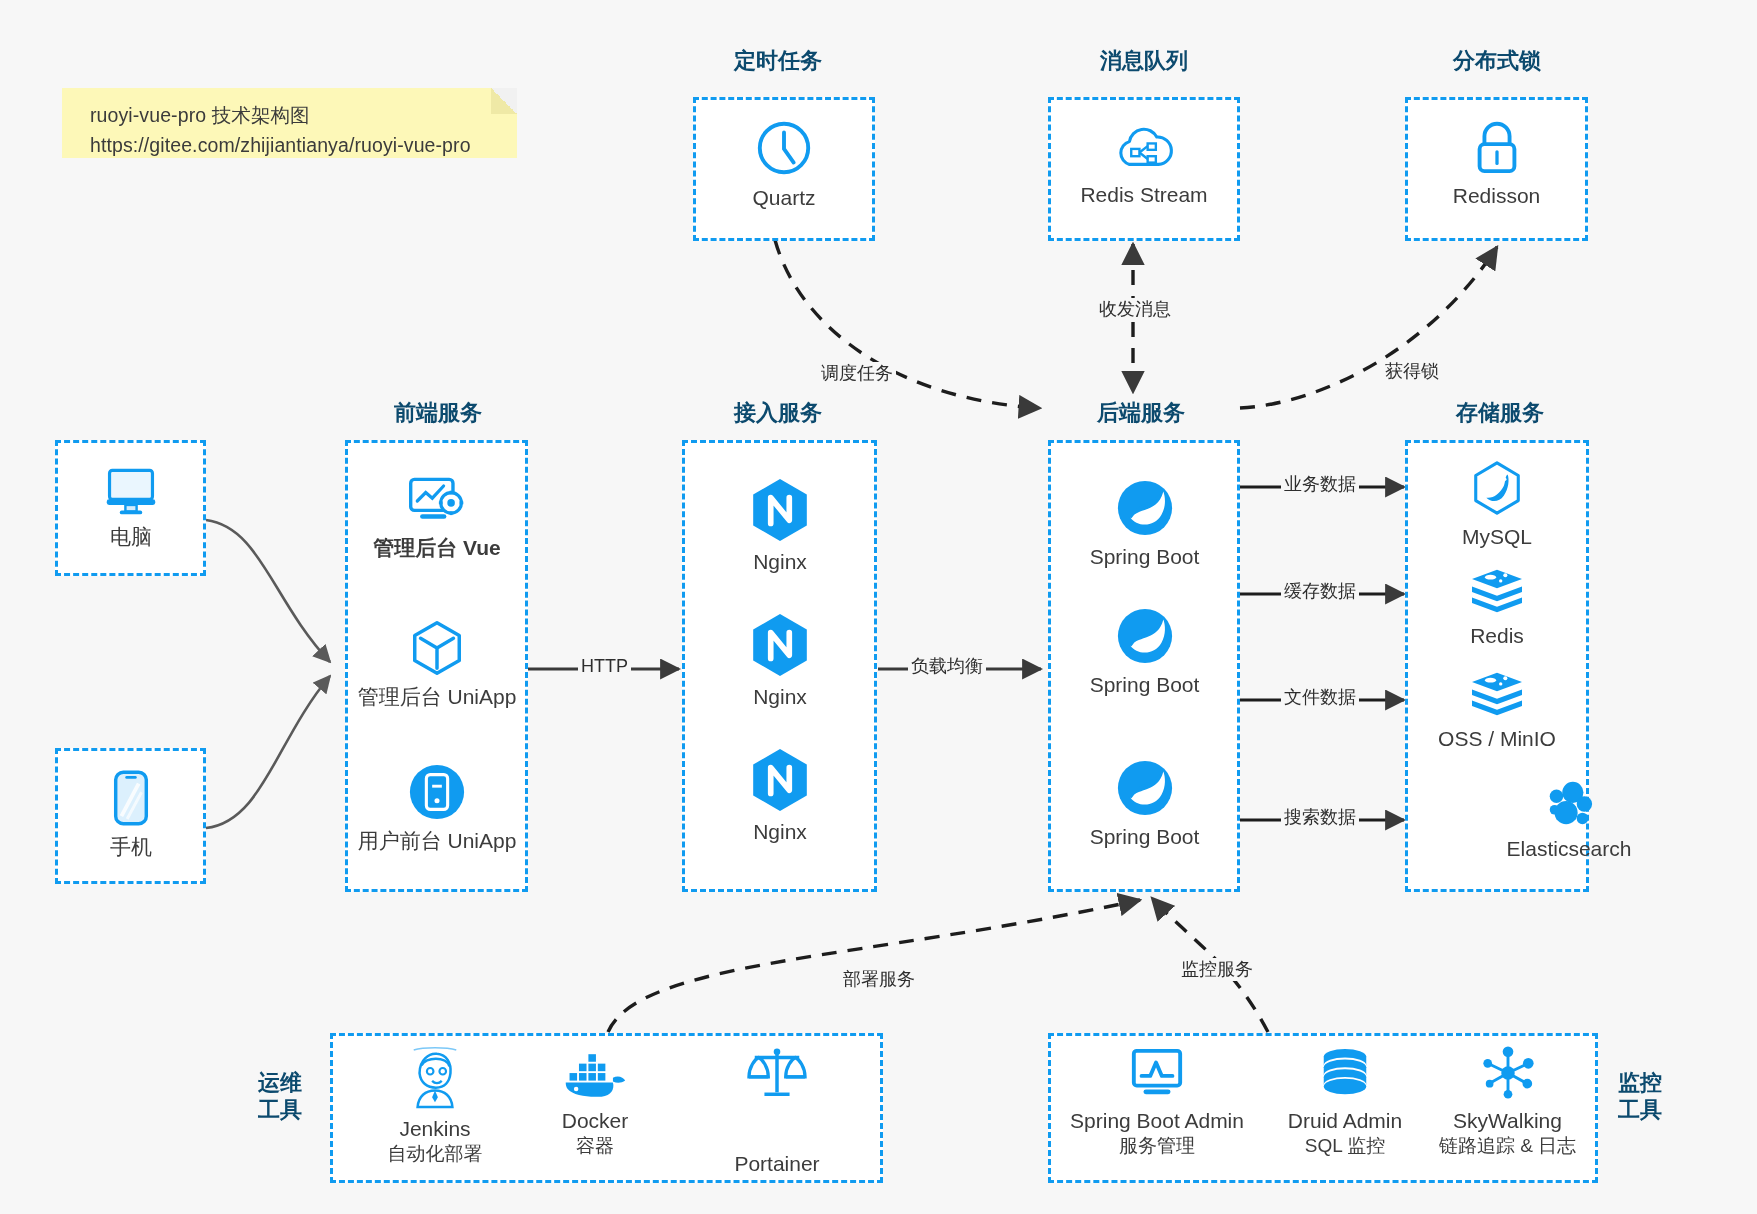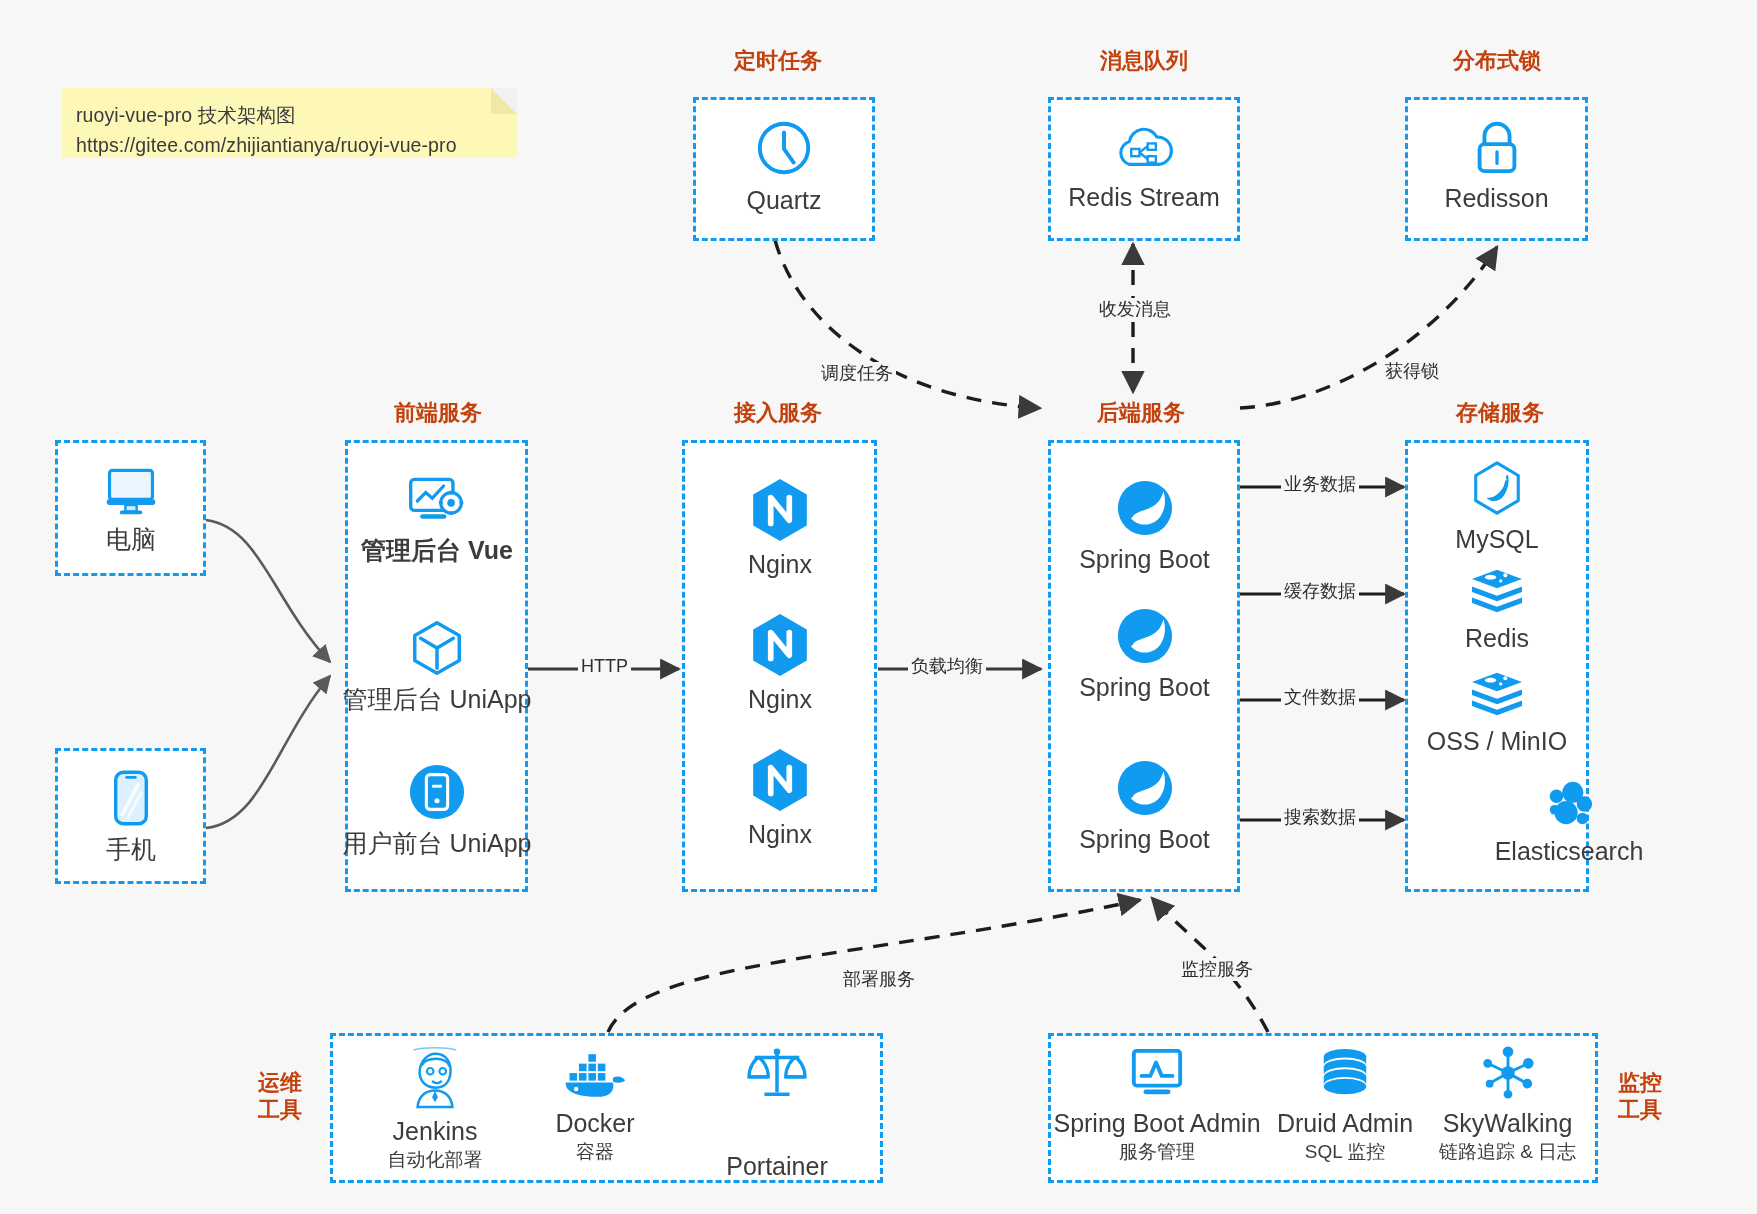--- a/index.html
+++ b/index.html
@@ -17,49 +17,49 @@
   .note{
     position:absolute;left:62px;top:88px;width:455px;height:70px;
     background:#fdf8b8;
     box-shadow:0 0 0 0 transparent;
   }
   .note .fold{
     position:absolute;right:0;top:0;width:26px;height:26px;
     background:linear-gradient(225deg,#f1f1f1 0 50%,#efe9a6 50% 100%);
   }
   .note .lines{
-    position:absolute;left:14px;top:12px;right:8px;
+    position:absolute;left:28px;top:12px;right:8px;
     font-size:19.5px;color:#3b3b3b;line-height:1.55;letter-spacing:.1px;
   }
 
   
   .dashbox{
     position:absolute;
     border:3px dashed #109bf0;
     background:#ffffff;
     box-sizing:border-box;
   }
   .grouplabel{
     position:absolute;
-    color:#c2410c;
+    color:#0c4a6e;
     font-weight:bold;
     font-size:22px;
     text-align:center;
     white-space:nowrap;
   }
   .grouplabel.stack{line-height:1.22;}
 
   
   .node{
     position:absolute;
     display:flex;flex-direction:column;align-items:center;justify-content:flex-start;
     text-align:center;
   }
   .node .cap{
-    font-size:25px;color:#3c3c3c;margin-top:5px;white-space:nowrap;line-height:1.3;
+    font-size:21px;color:#3c3c3c;margin-top:5px;white-space:nowrap;line-height:1.3;
   }
   .node .cap2{
     font-size:19px;color:#3c3c3c;white-space:nowrap;line-height:1.3;
   }
   .ico{display:block;}
 
   
   .elabel{
     position:absolute;
     background:#f7f7f7;

